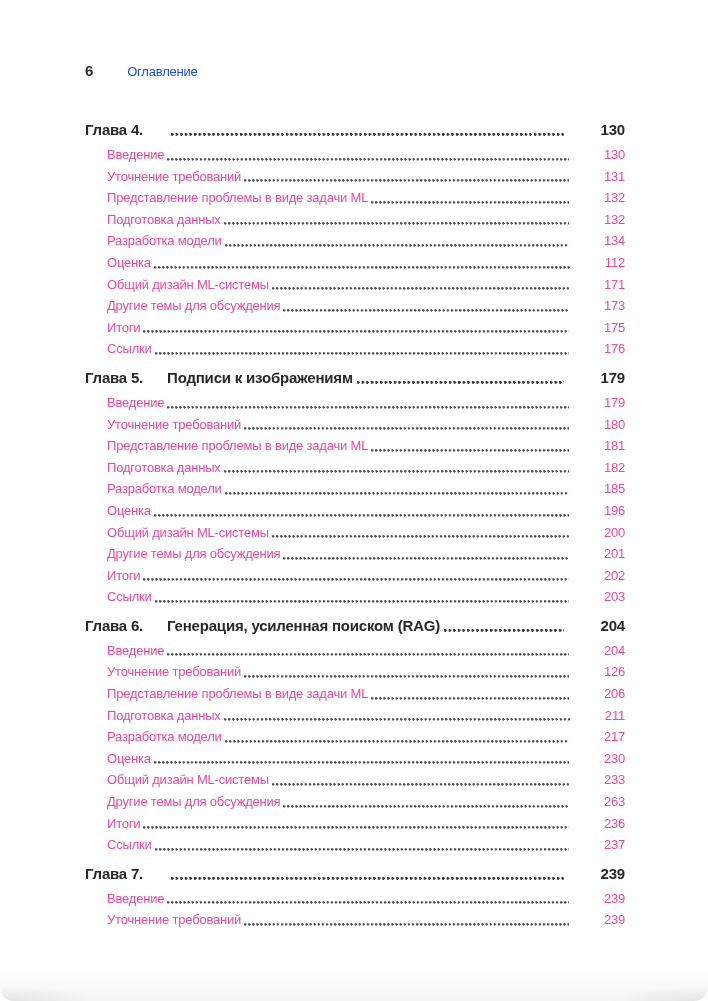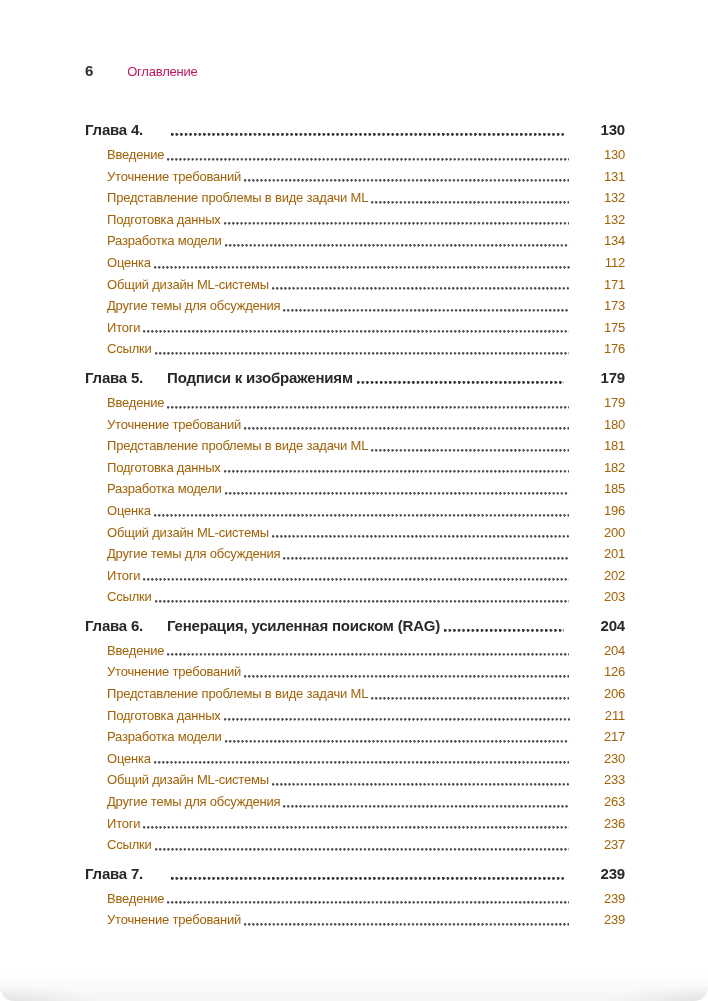--- a/index.html
+++ b/index.html
@@ -42,21 +42,21 @@
   }
   .page-header .folio {
     font-size: 15px;
     font-weight: 700;
     color: #2d2d2d;
     letter-spacing: -0.2px;
   }
   .page-header .running-title {
     margin-left: 34px;
     font-size: 13px;
-    color: #be185d;
+    color: #1d4ed8;
     letter-spacing: -0.2px;
   }
 
   .toc {
     position: absolute;
     left: 85px;
     right: 83px;
     top: 118px;
   }
 
@@ -76,21 +76,21 @@
     margin-top: 6px;
     margin-bottom: 3px;
   }
   .chapter-row:first-child { margin-top: 0; }
   .chapter-label { margin-right: 24px; }
 
   .entry-row {
     height: 21.6px;
     line-height: 21.6px;
     font-size: 13px;
-    color: #a16207;
+    color: #ec4899;
     letter-spacing: -0.2px;
     padding-left: 22px;
   }
 
   .dots {
     flex: 1 1 auto;
     min-width: 10px;
     align-self: flex-end;
     height: 5px;
     margin: 0 3px 4px 3px;

